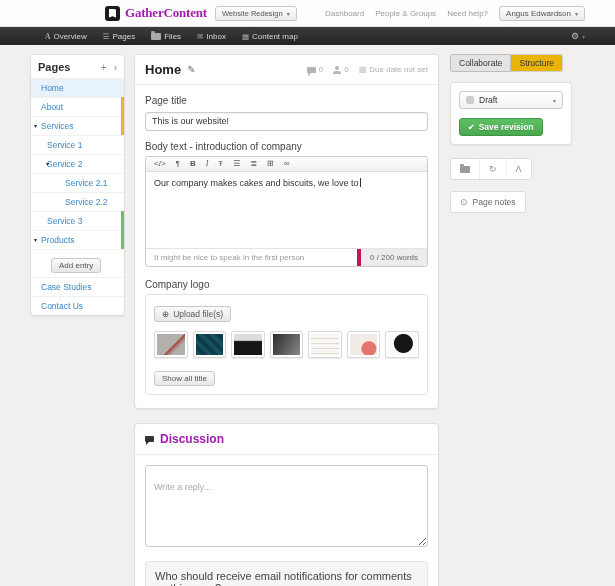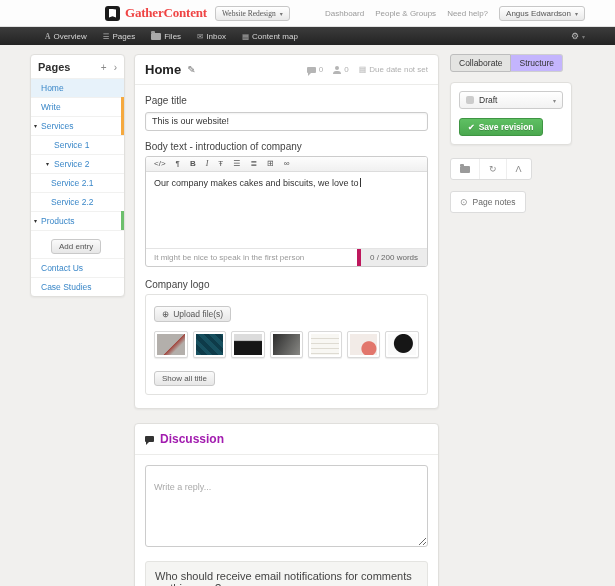--- a/index.html
+++ b/index.html
@@ -5,24 +5,24 @@
   * { margin:0; padding:0; box-sizing:border-box; }
   html,body { width:615px; height:586px; overflow:hidden; }
   body { font-family:"Liberation Sans", sans-serif; background:#f1f0ee; color:#333; }
 
   
   .topbar { height:27px; background:#fdfdfd; border-bottom:1px solid #e2e2e2; display:flex; align-items:center; padding:0 30px; }
   .logo { display:flex; align-items:center; gap:5px; margin-left:75px; }
   .logo-mark { width:15px; height:15px; background:#1b1b1b; border-radius:3px; position:relative; }
   .logo-mark::after { content:""; position:absolute; left:4px; top:3px; width:7px; height:9px; background:#fff;
       clip-path:polygon(0 0,100% 12%,100% 100%,50% 86%,0 100%); }
-  .logo-text { font-family:"Liberation Serif", serif; font-weight:bold; font-size:13px; color:#ef4444; letter-spacing:-0.2px; }
+  .logo-text { font-family:"Liberation Serif", serif; font-weight:bold; font-size:13px; color:#a21caf; letter-spacing:-0.2px; }
   .mini-btn { display:inline-flex; align-items:center; gap:4px; background:linear-gradient(#ffffff,#e9e9e9);
       border:1px solid #c7c7c7; border-radius:3px; color:#555; font-size:7.5px; padding:2px 6px; cursor:pointer; }
-  .proj-btn { margin-left:8px;font-family:Liberation Serif, serif; }
+  .proj-btn { margin-left:8px; }
   .top-right { margin-left:auto; display:flex; align-items:center; gap:11px; }
   .top-link { font-size:8px; color:#9a9a9a; text-decoration:none; }
   .caret-glyph { font-size:6px; color:#777; }
 
   
   .navbar { height:18px; background:linear-gradient(#3c3c3c,#232323); display:flex; align-items:center; padding:0 30px 0 45px; }
   .nav-item { display:flex; align-items:center; gap:3px; color:#d6d6d6; font-size:8px; margin-right:16px; cursor:pointer; }
   .nav-glyph { font-size:7.5px; color:#a9a9a9; }
   .nav-right { margin-left:auto; display:flex; align-items:center; gap:3px; color:#bbb; cursor:pointer; }
   .gear { font-size:9px; }
@@ -33,22 +33,22 @@
 
   
   .sidebar { width:95px; flex:none; }
   .sb-head { display:flex; align-items:center; padding:6px 7px 5px; }
   .sb-title { font-size:11px; font-weight:bold; color:#2f2f2f; }
   .sb-head-icons { margin-left:auto; display:flex; gap:7px; color:#8a8a8a; font-size:10px; }
   .sb-head-icons span { cursor:pointer; }
   .sb-row { position:relative; display:block; padding:4px 6px 4px 10px; font-size:8.5px; color:#3a87c8;
       border-top:1px solid #f1f1f0; cursor:pointer; }
   .sb-row.active { background:#e7f2fa; }
-  .ind1 { padding-left:23px; }
-  .ind2 { padding-left:20px; }
+  .ind1 { padding-left:16px; }
+  .ind2 { padding-left:34px; }
   .tree-caret { position:absolute; left:3px; top:5px; font-size:6px; color:#333; }
   .tree-caret.at1 { left:15px; }
   .strip { position:absolute; right:0; top:-1px; bottom:0; width:3px; }
   .strip.orange { background:var(--strip_orange); }
   .strip.green { background:var(--strip_green); }
   .sb-btn-row { padding:4px 6px 4px 20px; border-top:1px solid #f1f1f0; }
 
   .btn-small { display:inline-flex; align-items:center; gap:4px; background:linear-gradient(#fafafa,#e7e7e7);
       border:1px solid #c9c9c9; border-radius:3px; color:#555; font-size:8px; padding:2px 7px; cursor:pointer; }
 
@@ -106,21 +106,21 @@
       font-family:inherit; color:#333; resize:vertical; }
   .reply-box::placeholder { color:#aaa; }
   .notify { background:#f5f5f3; border:1px solid #e4e4e1; border-radius:3px; padding:8px 9px; margin-top:10px; }
   .notify-q { font-size:11px; color:#444; }
   .notify-group { font-size:9px; font-weight:bold; color:#333; margin:6px 0 5px; }
 
   
   .rightbar { width:122px; flex:none; margin-left:11px; }
   .tabs { display:flex; }
   .tab { font-size:8.5px; padding:3px 8px; border:1px solid #bdbdbd; background:#e4e4e2; color:#333; border-radius:3px 0 0 3px; cursor:pointer; }
-  .tab.inactive { background:#c4b5fd; border-left:none; border-radius:0 3px 3px 0; border-color:#cfcfcf; }
+  .tab.inactive { background:#eab308; border-left:none; border-radius:0 3px 3px 0; border-color:#cfcfcf; }
   .status-card { margin-top:10px; padding:8px; }
   .dropdown { display:flex; align-items:center; gap:5px; border:1px solid #ccc; border-radius:3px;
       background:linear-gradient(#fff,#f2f2f2); padding:3px 6px; font-size:8.5px; color:#333; cursor:pointer; }
   .swatch { width:8px; height:8px; background:#ccc; border-radius:2px; flex:none; }
   .dd-caret { margin-left:auto; font-size:6px; color:#888; }
   .save-btn { margin-top:9px; display:inline-flex; align-items:center; gap:4px; background:linear-gradient(#5fc063,var(--save_green));
       border:1px solid #3f9543; border-radius:3px; color:#fff; font-size:8.5px; font-weight:bold; padding:3px 8px; cursor:pointer;
       text-shadow:0 1px 0 rgba(0,0,0,.2); }
   .check-glyph { font-size:8px; }
   .icon-group { display:flex; margin-top:13px; background:#fff; border:1px solid #dcdcdc; border-radius:3px; width:fit-content; overflow:hidden; }
@@ -191,54 +191,58 @@
         <span class="sb-title">Pages</span>
         <span class="sb-head-icons">
           <span>+</span>
           <span>›</span>
         </span>
       </div>
       <div class="sb-row active">
         <span>Home</span>
       </div>
       <div class="sb-row">
-        <span>Write</span>
+        <span>About</span>
         <span class="strip orange"></span>
       </div>
       <div class="sb-row">
         <span class="tree-caret">▾</span>
         <span>Services</span>
         <span class="strip orange"></span>
       </div>
       <div class="sb-row ind1">
         <span>Service 1</span>
       </div>
       <div class="sb-row ind1">
         <span class="tree-caret at1">▾</span>
         <span>Service 2</span>
       </div>
       <div class="sb-row ind2">
         <span>Service 2.1</span>
       </div>
       <div class="sb-row ind2">
         <span>Service 2.2</span>
       </div>
+      <div class="sb-row ind1">
+        <span>Service 3</span>
+        <span class="strip green"></span>
+      </div>
       <div class="sb-row">
         <span class="tree-caret">▾</span>
         <span>Products</span>
         <span class="strip green"></span>
       </div>
       <div class="sb-btn-row">
         <button class="btn-small">Add entry</button>
       </div>
       <div class="sb-row">
+        <span>Case Studies</span>
+      </div>
+      <div class="sb-row">
         <span>Contact Us</span>
-      </div>
-      <div class="sb-row">
-        <span>Case Studies</span>
       </div>
     </div>
 
     <div class="main">
 
       <div class="panel">
         <div class="main-head">
           <span class="page-h1">Home</span>
           <span class="pencil">✎</span>
           <span class="meta">

